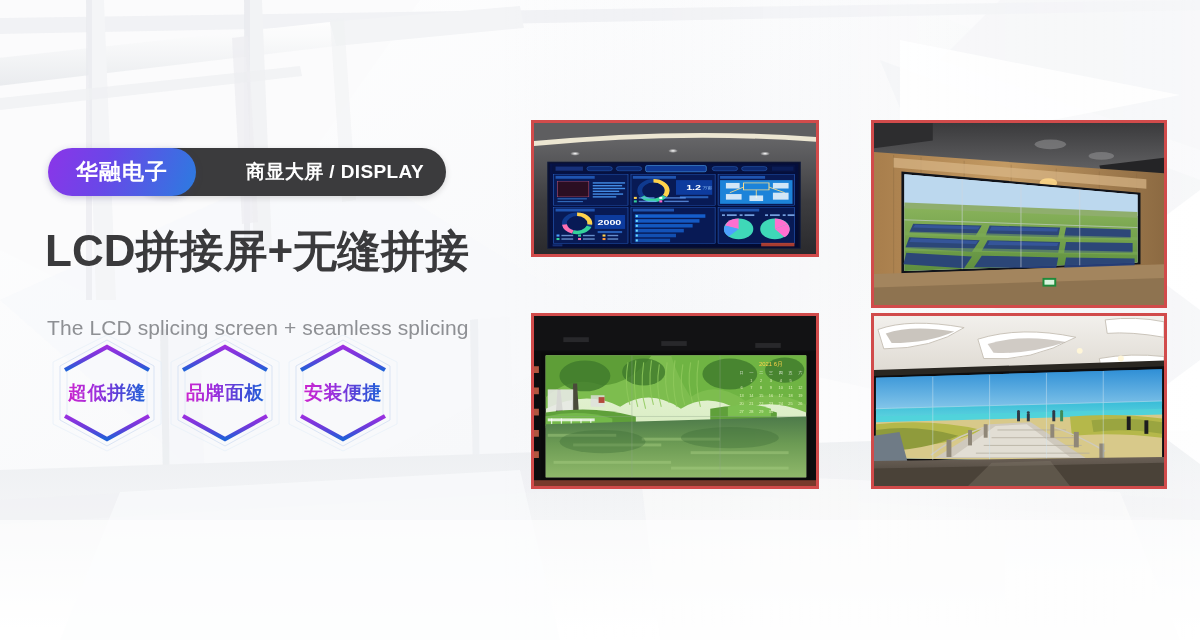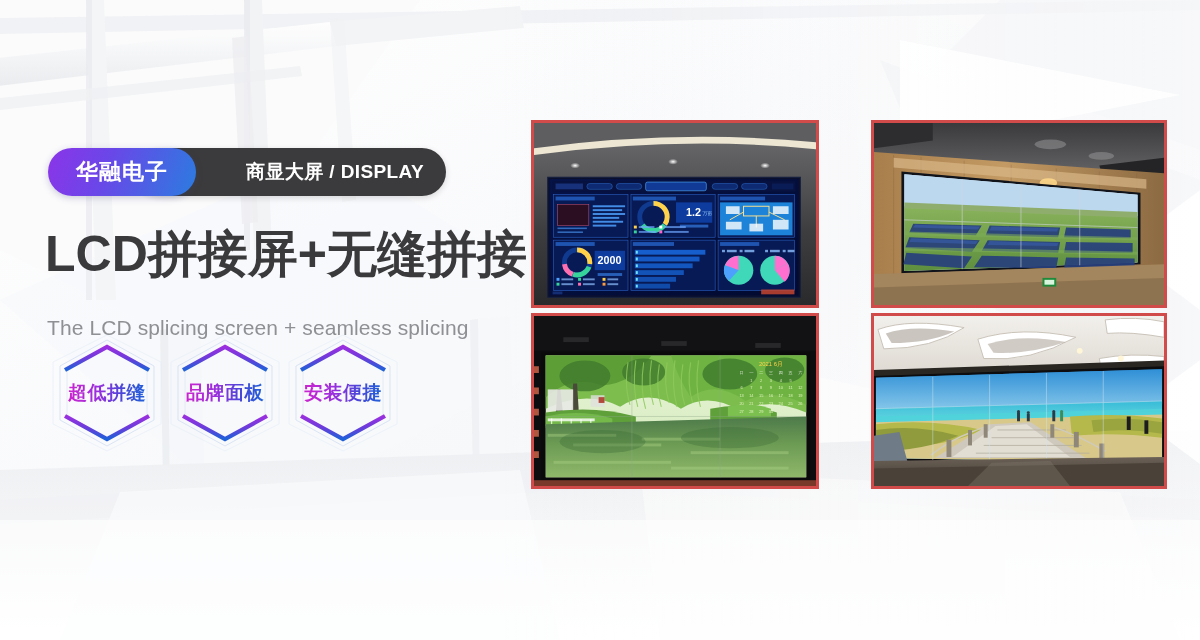--- a/index.html
+++ b/index.html
@@ -45,21 +45,21 @@
     background:linear-gradient(110deg,#8b35e8 0%,#6b46e8 38%,#2b7ce0 100%);
     display:flex; align-items:center; justify-content:center;
     color:#ffffff; font-size:22px; font-weight:bold;
     letter-spacing:1px; white-space:nowrap;
     box-shadow:0 2px 7px rgba(60,60,120,.25);
   }
 
   
   .headline {
     position:absolute; left:45px; top:226px;
-    font-size:50px; font-weight:bold;
+    font-size:44px; font-weight:bold;
     color:#3a3a3c;
     letter-spacing:0px;
     white-space:nowrap;
     line-height:1.12;
   }
   .subhead {
     position:absolute; left:47px; top:285px;
     font-size:21px; color:#8e9094;
     letter-spacing:.1px; white-space:nowrap;margin-top:31px;
   }
@@ -86,21 +86,21 @@
     -webkit-text-fill-color:transparent; color:transparent;
   }
 
   
   .photo {
     position:absolute;
     border:3px solid #d14b4b;
     background:#111;
     overflow:hidden;
   }
-  .ph1 { left:531px; top:120px; width:288px; height:188px; }
+  .ph1 { left:531px; top:120px; width:288px; height:137px; }
   .ph2 { left:871px; top:120px; width:296px; height:188px; }
   .ph3 { left:531px; top:313px; width:288px; height:176px; }
   .ph4 { left:871px; top:313px; width:296px; height:176px; }
   .photo svg { display:block; width:100%; height:100%; }
 </style>
 </head>
 <body>
 
 <div id="banner">
 

